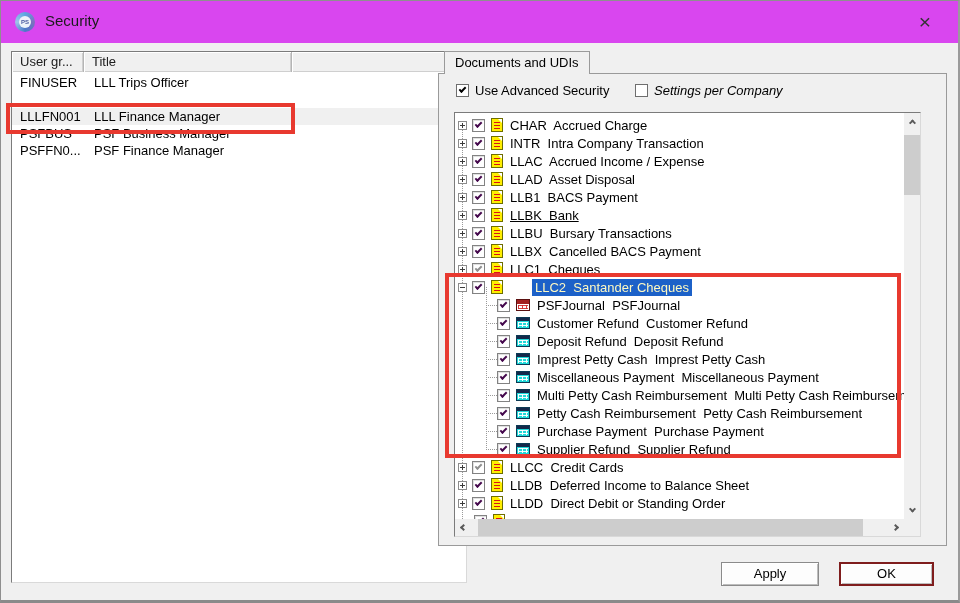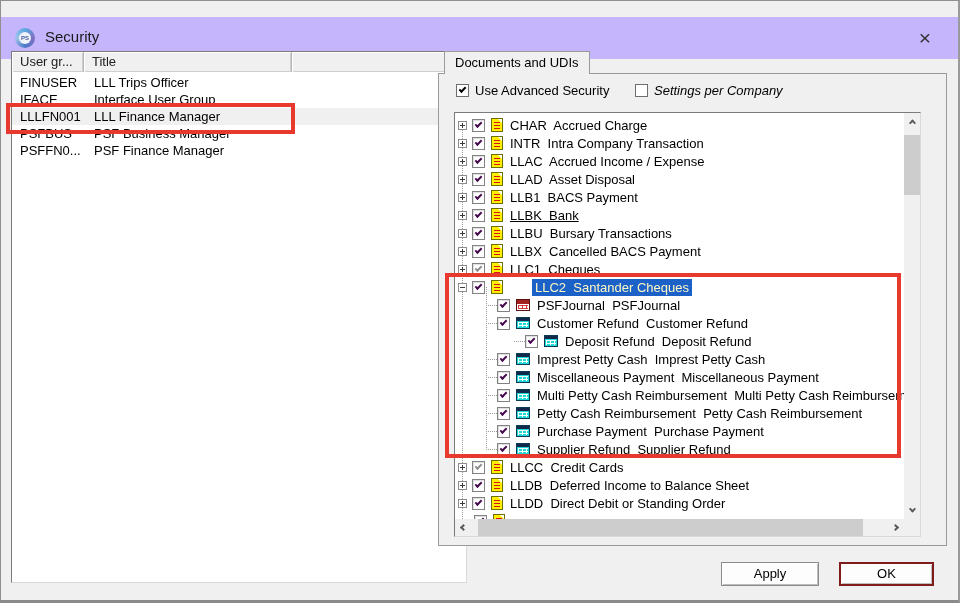--- a/index.html
+++ b/index.html
@@ -1,20 +1,20 @@
 <!DOCTYPE html>
 <html style="--red: #e8392f; --sel: #1c61c8; --check: #45094d; --checkgray: #8f8f8f;"><head>
 <meta charset="utf-8">
 <style>
   html,body{margin:0;padding:0;background:#c8c8c8;font-family:"Liberation Sans",sans-serif;}
   *{box-sizing:border-box;}
   #window{position:relative;width:960px;height:603px;background:#f0f0f0;border:1px solid #8f8f8f;
     border-bottom:3px solid #8a8a8a;border-right:2px solid #9a9a9a;overflow:hidden;}
   
-  #titlebar{position:absolute;left:0;top:16px;width:100%;height:42px;background:#c4b5fd;}
+  #titlebar{position:absolute;left:0;top:0;width:100%;height:42px;background:#d946ef;}
   #appicon{position:absolute;left:14px;top:11px;width:20px;height:20px;border-radius:50%;
     background:conic-gradient(#5aa8e0,#7f6fc0,#4a79c8,#9fc3ea,#5aa8e0);display:flex;align-items:center;justify-content:center;}
   #appicon span{display:block;width:12px;height:12px;border-radius:50%;background:#eef3fa;font-size:6px;line-height:12px;
     text-align:center;color:#4a5aa0;font-weight:bold;}
   #wtitle{position:absolute;left:44px;top:11px;font-size:15px;color:#1a1a1a;}
   #closebtn{position:absolute;right:18px;top:6px;width:30px;height:30px;font-size:21px;font-weight:300;color:#333;
     text-align:center;line-height:30px;cursor:default;}
   
   #userlist{position:absolute;left:10px;top:50px;width:456px;height:532px;background:#fff;
     border:1px solid;border-color:#7b7b7b #d9d9d9 #d9d9d9 #7b7b7b;overflow:hidden;}
@@ -106,24 +106,20 @@
     <div class="lv-header">
       <div class="lv-hcell" style="width:72px">User gr...</div>
       <div class="lv-hcell" style="width:208px">Title</div>
       <div class="lv-hcell" style="flex:1"></div>
     </div>
     <div class="lv-rows" id="lvrows">
         <div class="lv-row" style="top: 0px;">
           <span class="lv-c1">FINUSER</span>
           <span class="lv-c2">LLL Trips Officer</span>
         </div>
-        <div class="lv-row" style="top: 17px;">
-          <span class="lv-c1">IFACE</span>
-          <span class="lv-c2">Interface User Group</span>
-        </div>
         <div class="lv-row sel" style="top: 34px;">
           <span class="lv-c1">LLLFN001</span>
           <span class="lv-c2">LLL Finance Manager</span>
         </div>
         <div class="lv-row" style="top: 51px;">
           <span class="lv-c1">PSFBUS</span>
           <span class="lv-c2">PSF Business Manager</span>
         </div>
         <div class="lv-row" style="top: 68px;">
           <span class="lv-c1">PSFFN0...</span>
@@ -156,21 +152,21 @@
           <div class="tree-row" style="top: 39px;"><span class="expander plus"></span><span class="tcb"><span class="mark"></span></span><span class="ic ic-document"></span><span class="lbl">LLAC  Accrued Income / Expense</span></div>
           <div class="tree-row" style="top: 57px;"><span class="expander plus"></span><span class="tcb"><span class="mark"></span></span><span class="ic ic-document"></span><span class="lbl">LLAD  Asset Disposal</span></div>
           <div class="tree-row" style="top: 75px;"><span class="expander plus"></span><span class="tcb"><span class="mark"></span></span><span class="ic ic-document"></span><span class="lbl">LLB1  BACS Payment</span></div>
           <div class="tree-row" style="top: 93px; text-decoration: underline;"><span class="expander plus"></span><span class="tcb"><span class="mark"></span></span><span class="ic ic-document"></span><span class="lbl">LLBK  Bank</span></div>
           <div class="tree-row" style="top: 111px;"><span class="expander plus"></span><span class="tcb"><span class="mark"></span></span><span class="ic ic-document"></span><span class="lbl">LLBU  Bursary Transactions</span></div>
           <div class="tree-row" style="top: 129px;"><span class="expander plus"></span><span class="tcb"><span class="mark"></span></span><span class="ic ic-document"></span><span class="lbl">LLBX  Cancelled BACS Payment</span></div>
           <div class="tree-row" style="top: 147px;"><span class="expander plus"></span><span class="tcb gray"><span class="mark"></span></span><span class="ic ic-document"></span><span class="lbl">LLC1  Cheques</span></div>
           <div class="tree-row" style="top: 165px;"><span class="expander minus"></span><span class="tcb"><span class="mark"></span></span><span class="ic ic-document"></span><span class="lbl sel">LLC2  Santander Cheques</span></div>
           <div class="tree-row" style="top: 183px;"><span class="child-stub"></span><span class="tcb"><span class="mark"></span></span><span class="ic ic-journal"></span><span class="lbl">PSFJournal  PSFJournal</span></div>
           <div class="tree-row" style="top: 201px;"><span class="child-stub"></span><span class="tcb"><span class="mark"></span></span><span class="ic ic-table"></span><span class="lbl">Customer Refund  Customer Refund</span></div>
-          <div class="tree-row" style="top: 219px; margin-left: 28px;"><span class="child-stub"></span><span class="tcb"><span class="mark"></span></span><span class="ic ic-table"></span><span class="lbl">Deposit Refund  Deposit Refund</span></div>
+          <div class="tree-row" style="top: 219px;"><span class="child-stub"></span><span class="tcb"><span class="mark"></span></span><span class="ic ic-table"></span><span class="lbl">Deposit Refund  Deposit Refund</span></div>
           <div class="tree-row" style="top: 237px;"><span class="child-stub"></span><span class="tcb"><span class="mark"></span></span><span class="ic ic-table"></span><span class="lbl">Imprest Petty Cash  Imprest Petty Cash</span></div>
           <div class="tree-row" style="top: 255px;"><span class="child-stub"></span><span class="tcb"><span class="mark"></span></span><span class="ic ic-table"></span><span class="lbl">Miscellaneous Payment  Miscellaneous Payment</span></div>
           <div class="tree-row" style="top: 273px;"><span class="child-stub"></span><span class="tcb"><span class="mark"></span></span><span class="ic ic-table"></span><span class="lbl">Multi Petty Cash Reimbursement  Multi Petty Cash Reimbursement</span></div>
           <div class="tree-row" style="top: 291px;"><span class="child-stub"></span><span class="tcb"><span class="mark"></span></span><span class="ic ic-table"></span><span class="lbl">Petty Cash Reimbursement  Petty Cash Reimbursement</span></div>
           <div class="tree-row" style="top: 309px;"><span class="child-stub"></span><span class="tcb"><span class="mark"></span></span><span class="ic ic-table"></span><span class="lbl">Purchase Payment  Purchase Payment</span></div>
           <div class="tree-row" style="top: 327px;"><span class="child-stub"></span><span class="tcb"><span class="mark"></span></span><span class="ic ic-table"></span><span class="lbl">Supplier Refund  Supplier Refund</span></div>
           <div class="tree-row" style="top: 345px;"><span class="expander plus"></span><span class="tcb gray"><span class="mark"></span></span><span class="ic ic-document"></span><span class="lbl">LLCC  Credit Cards</span></div>
           <div class="tree-row" style="top: 363px;"><span class="expander plus"></span><span class="tcb"><span class="mark"></span></span><span class="ic ic-document"></span><span class="lbl">LLDB  Deferred Income to Balance Sheet</span></div>
           <div class="tree-row" style="top: 381px;"><span class="expander plus"></span><span class="tcb"><span class="mark"></span></span><span class="ic ic-document"></span><span class="lbl">LLDD  Direct Debit or Standing Order</span></div>
           <div class="tree-row" style="top: 399px;"><span style="width: 11px; flex: 0 0 auto; margin-left: 3px;"></span><span class="tcb"><span class="mark"></span></span><span class="ic ic-document"></span></div>

